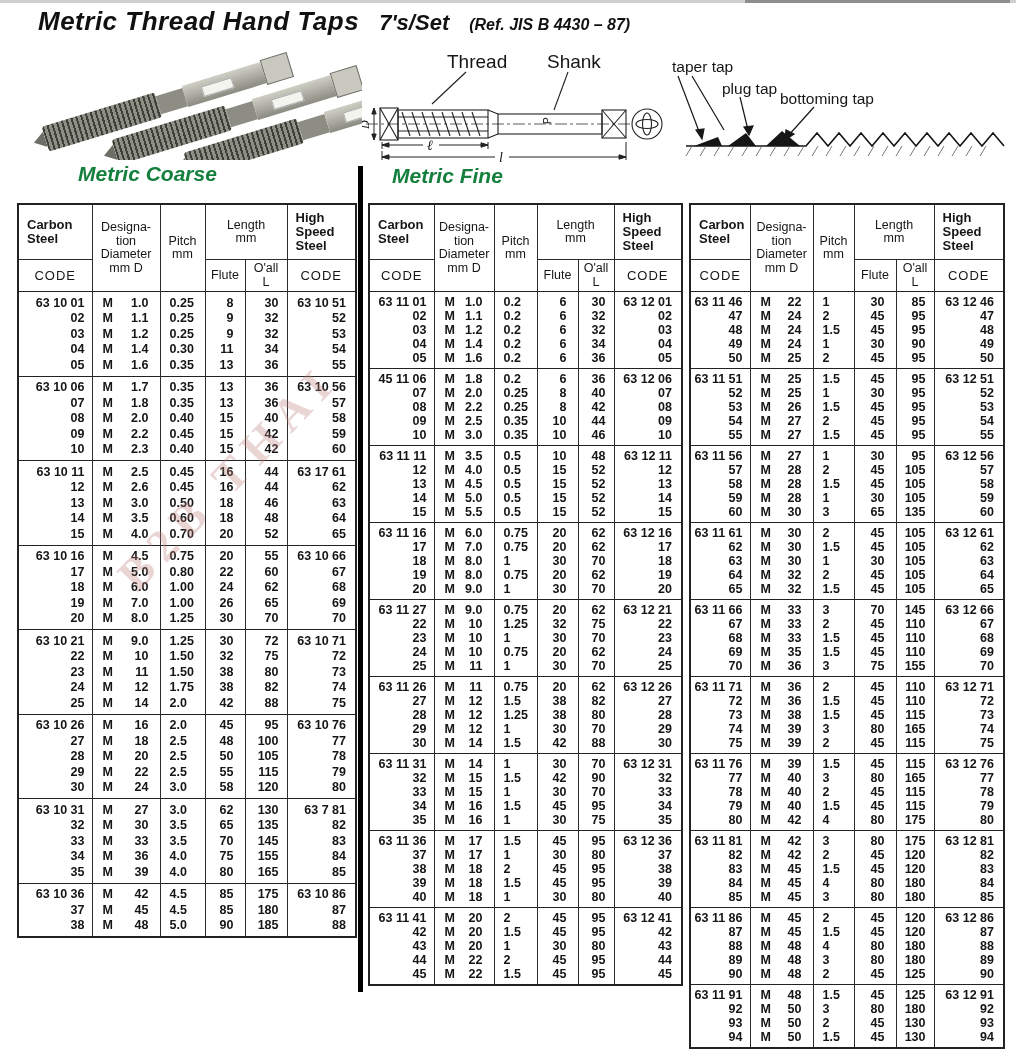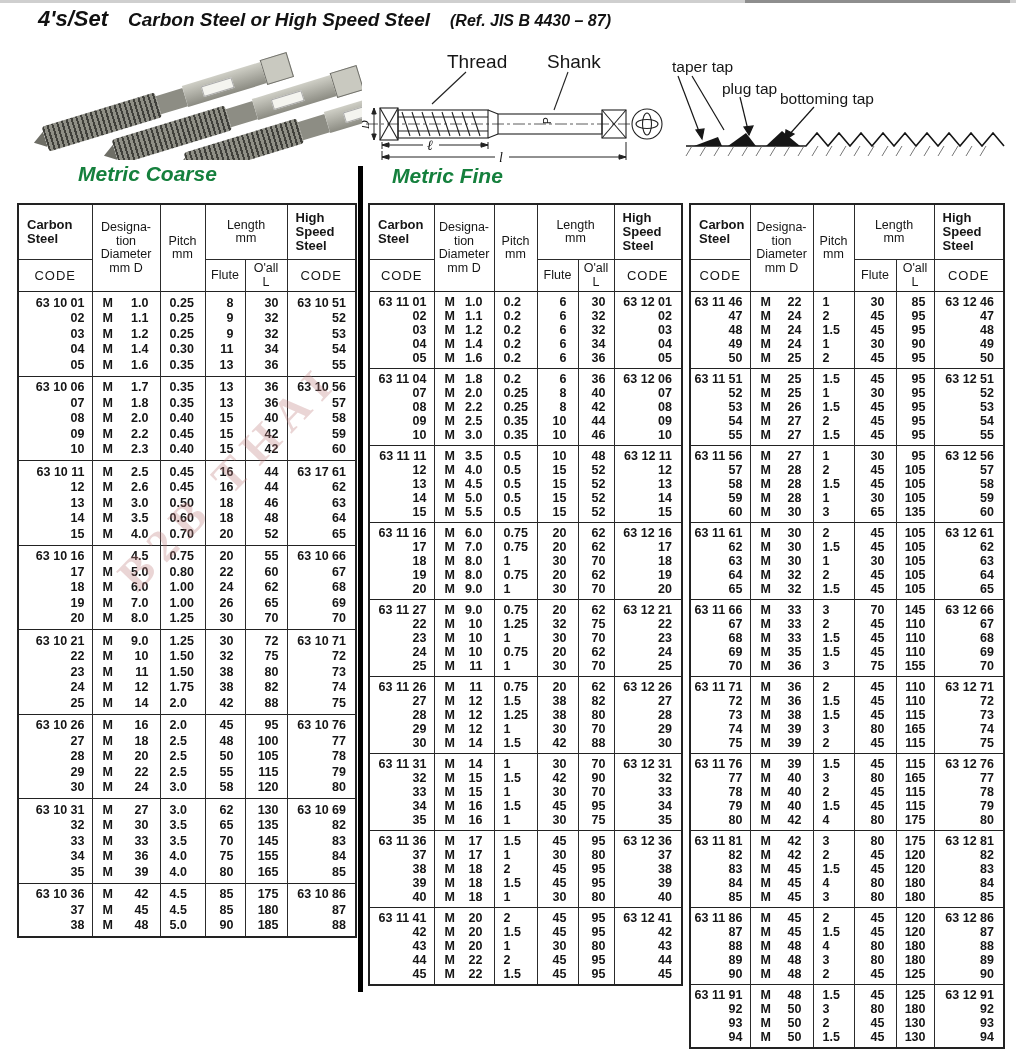--- a/index.html
+++ b/index.html
@@ -61,22 +61,22 @@
   td.oa{text-align:right;padding-right:8px;}
   .dwrap{display:flex;justify-content:space-between;padding:0 11px 0 10px;}
 </style>
 </head>
 <body>
 
 <div class="abs scan-strip"></div>
 <div class="abs scan-mark"></div>
 
 <div class="abs title-row">
-  <span class="t-set">4's/Set</span>
-  <span class="t-mat">Carbon Steel or  High Speed Steel</span>
+  <span class="t-main">Metric Thread Hand Taps</span>
+  <span class="t-set">7's/Set</span>
   <span class="t-ref">(Ref. JIS B 4430 – 87)</span>
 </div>
 
 <div class="abs photo">
   <div class="tap" style="left:2px;top:44px">
     <div class="tap-tip"></div>
     <div class="tap-thread"></div>
     <div class="tap-neck"></div>
     <div class="tap-shank">
         <div class="tap-label"></div>
@@ -652,21 +652,21 @@
         <td class="cc">63 10 31</td>
         <td>
           <div class="dwrap">
             <span>M</span>
             <span>27</span>
           </div>
         </td>
         <td class="pi">3.0</td>
         <td class="fl">62</td>
         <td class="oa">130</td>
-        <td class="hc">63 10 69</td>
+        <td class="hc">63 7 81</td>
       </tr>
       <tr>
         <td class="cc">32</td>
         <td>
           <div class="dwrap">
             <span>M</span>
             <span>30</span>
           </div>
         </td>
         <td class="pi">3.5</td>
@@ -852,21 +852,21 @@
           </div>
         </td>
         <td class="pi">0.2</td>
         <td class="fl">6</td>
         <td class="oa">36</td>
         <td class="hc">05</td>
       </tr>
     </tbody>
     <tbody>
       <tr>
-        <td class="cc">63 11 04</td>
+        <td class="cc">45 11 06</td>
         <td>
           <div class="dwrap">
             <span>M</span>
             <span>1.8</span>
           </div>
         </td>
         <td class="pi">0.2</td>
         <td class="fl">6</td>
         <td class="oa">36</td>
         <td class="hc">63 12 06</td>

